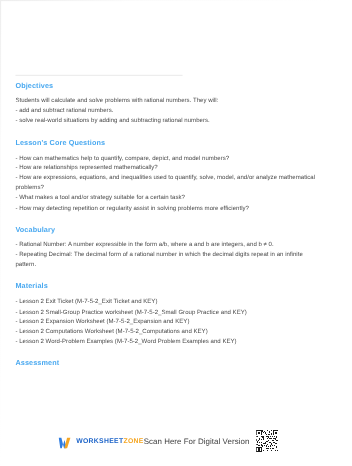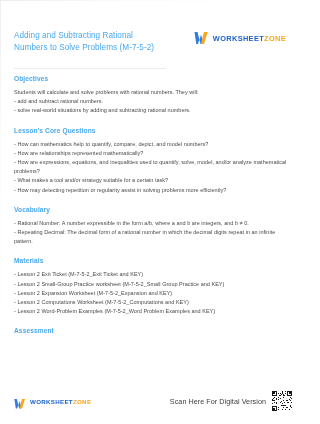--- a/index.html
+++ b/index.html
@@ -113,21 +113,21 @@
   }
 
   
   .footer {
     position: absolute;
     left: 0; right: 0;
     bottom: 10px;
     height: 26px;
     display: flex;
     align-items: center;
-    justify-content: space-between;
+    justify-content: center;
     padding: 0 8px 0 14px;
     box-sizing: border-box;
   }
   .footer-right {
     display: flex;
     align-items: center;
     gap: 6px;
   }
   .scan-text {
     font-size: 7.2px;
@@ -142,35 +142,20 @@
     background: #ffffff;
   }
 </style>
 </head>
 <body>
 
 <div class="page">
   <div class="page-edge-top"></div>
   <div class="page-edge-left"></div>
 
-  <div class="header">
-    <p class="doc-title">Adding and Subtracting Rational Numbers to Solve Problems (M-7-5-2)</p>
-
-    <div class="logo">
-      <span class="logo-mark">
-        <svg viewBox="0 0 30 28" width="100%" height="100%" aria-hidden="true">
-          <path d="M1 2 L7 2 L11 18 L14 7 L17 18 L18.5 12 L20 18 L17 26 L13 26 L10.5 17 L8 26 L4.5 26 Z" fill="#2f7de1"></path>
-          <path d="M20 2 L27.5 2 L20 26 L13.5 26 Z" fill="#f5a623"></path>
-        </svg>
-      </span>
-      <span class="logo-word">
-        <span class="w1">WORKSHEET</span><span class="w2">ZONE</span>
-      </span>
-    </div>
-  </div>
 
   <div class="content">
     <div class="title-rule"></div>
 
     <div class="section-block">
       <h2 class="section">Objectives</h2>
       <p class="body">Students will calculate and solve problems with rational numbers. They will:</p>
       <p class="body">- add and subtract rational numbers.</p>
       <p class="body">- solve real-world situations by adding and subtracting rational numbers.</p>
     </div>

